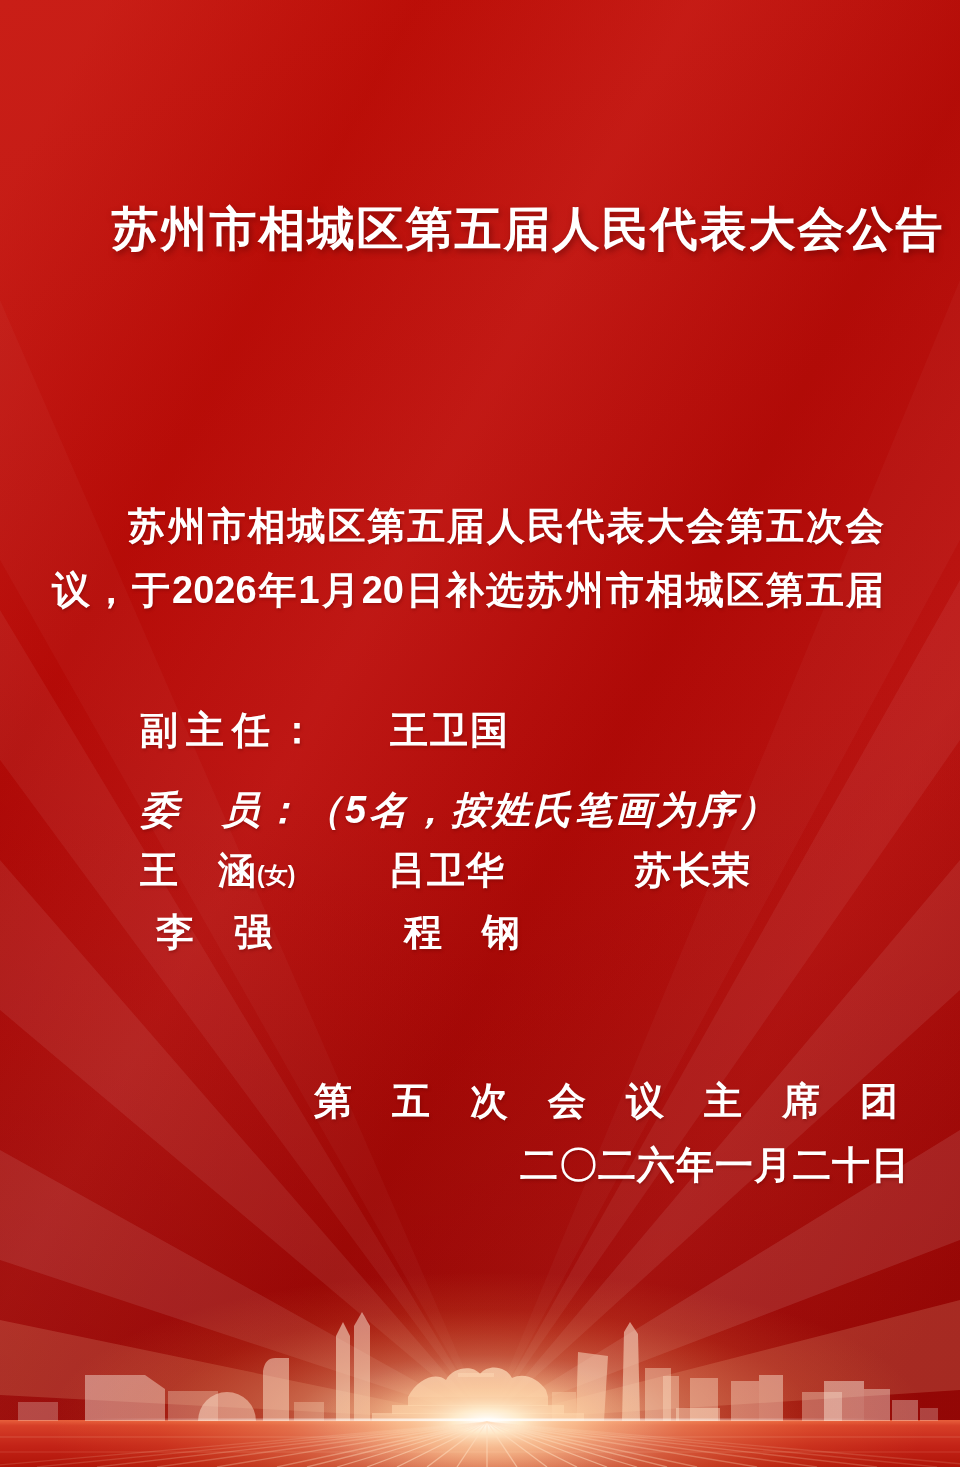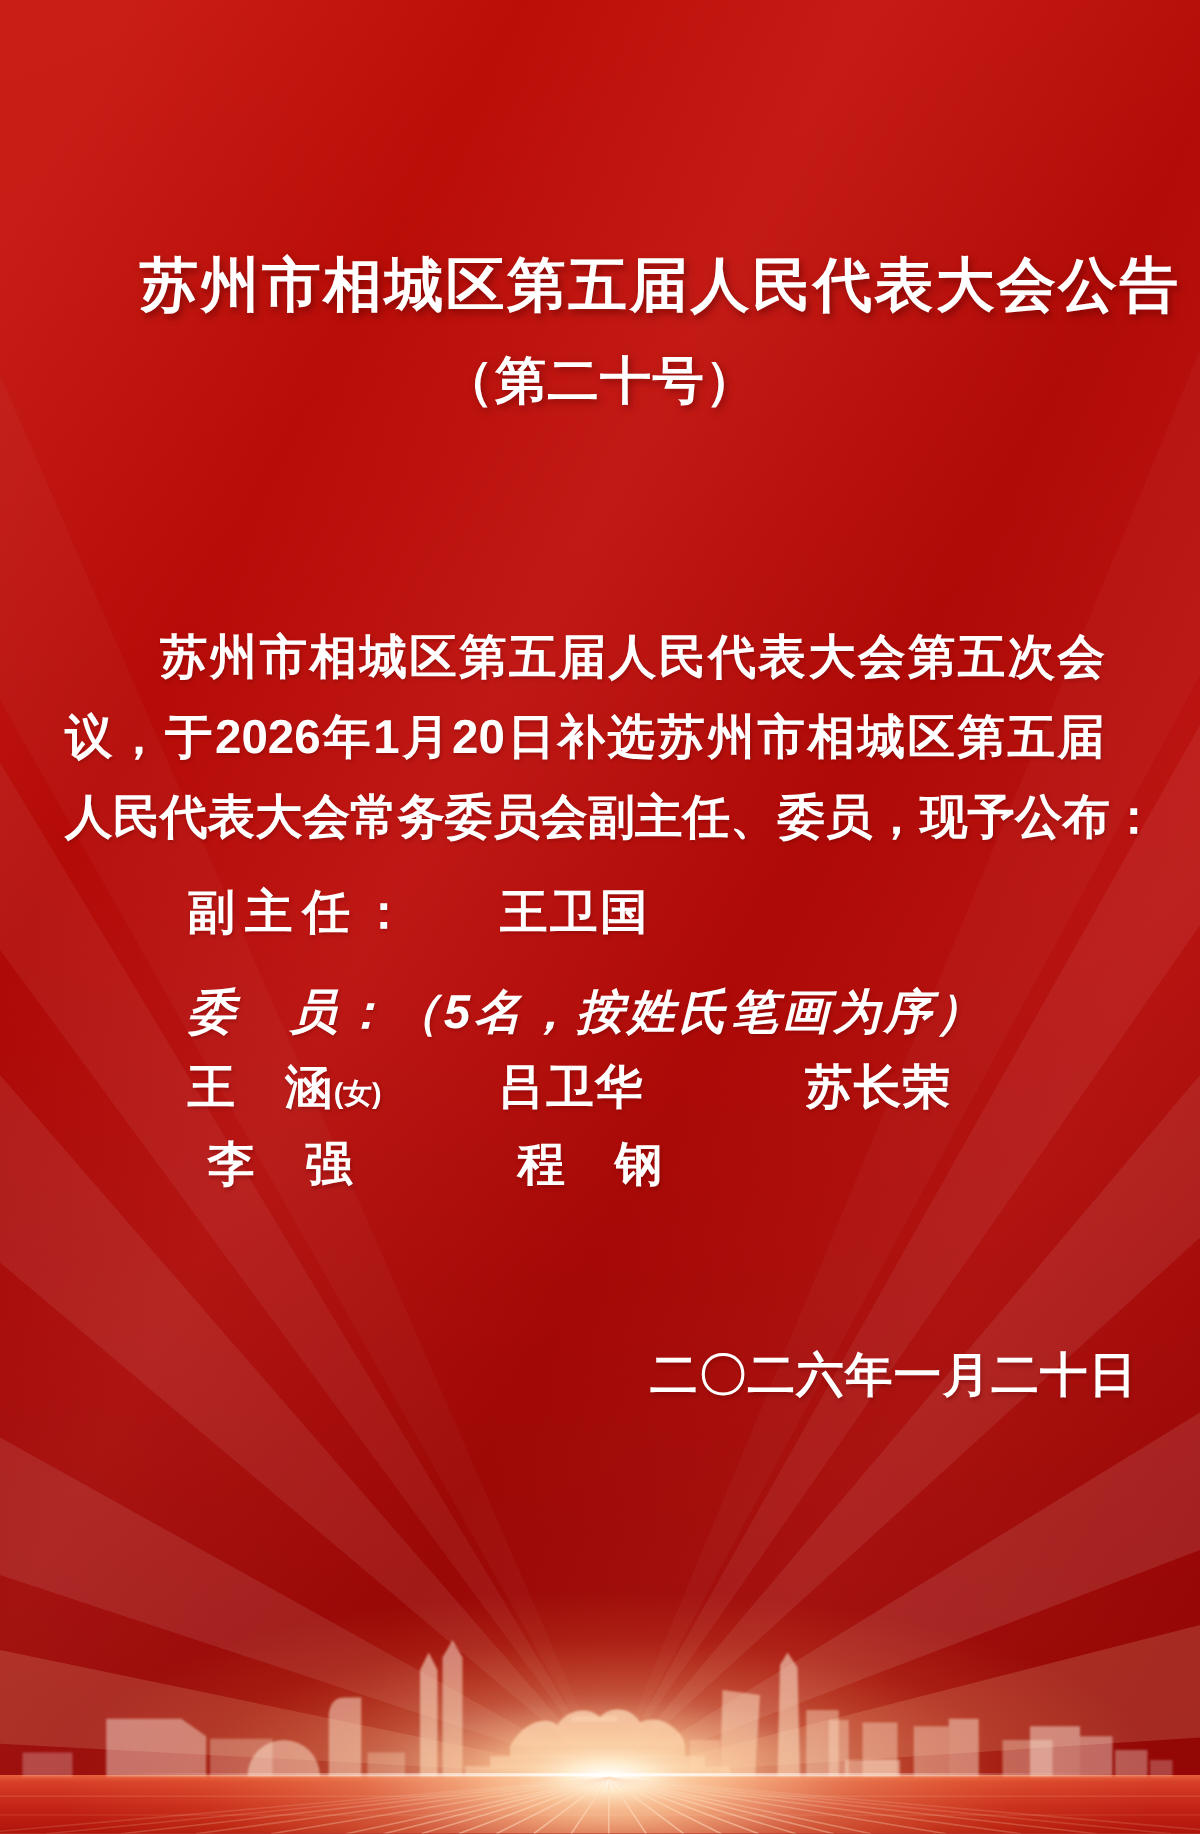--- a/index.html
+++ b/index.html
@@ -54,21 +54,21 @@
     text-align:justify;text-align-last:justify;
     -moz-text-align-last:justify;
     text-justify:inter-character;
     height:64px;white-space:nowrap;
   }
   .pline.indent{text-indent:76px;}
 
   .list{position:absolute;left:140px;top:0;width:760px;
     font-size:38px;font-weight:700;line-height:64px;
     text-shadow:1px 2px 3px rgba(100,0,0,0.35);}
-  .row{position:absolute;left:10px;white-space:nowrap;}
+  .row{position:absolute;left:0;white-space:nowrap;}
   .row-vice{top:698px;}
   .row-members-head{top:778px;letter-spacing:3px;font-style:italic;}
   .row-names-1{top:838px;}
   .row-names-2{top:900px;margin-left:16px;}
   .label-vice{display:inline-block;width:250px;letter-spacing:8px;}
   .value{letter-spacing:2px;}
   .c1{display:inline-block;width:248px;letter-spacing:1px;}
   .c2{display:inline-block;width:202px;letter-spacing:1px;}
   .c3{display:inline-block;letter-spacing:1px;margin-left:44px;}
   .sex{font-size:23px;letter-spacing:0;}
@@ -193,40 +193,39 @@
       <line x1="487" y1="1422" x2="877" y2="1467" opacity="0.22"></line>
       <line x1="487" y1="1422" x2="937" y2="1467" opacity="0.16"></line>
       <line x1="487" y1="1422" x2="997" y2="1467" opacity="0.15"></line>
       <line x1="0" y1="1437" x2="960" y2="1437" opacity="0.12"></line>
       <line x1="0" y1="1452" x2="960" y2="1452" opacity="0.09"></line>
     </g>
   </svg>
 
   <div class="content">
     <h1 class="title">苏州市相城区第五届人民代表大会公告</h1>
-    <div class="subtitle">（第二十号）</div>
 
     <div class="paragraph">
       <div class="pline indent">苏州市相城区第五届人民代表大会第五次会</div>
       <div class="pline">议，于2026年1月20日补选苏州市相城区第五届</div>
-      <div class="pline">人民代表大会常务委员会副主任、委员，现予公布：</div>
     </div>
 
     <div class="list">
       <div class="row row-vice">
         <span class="label-vice">副主任：</span><span class="value">王卫国</span>
       </div>
       <div class="row row-members-head">
         <span>委　员：</span><span>（5名，按姓氏笔画为序）</span>
       </div>
       <div class="row row-names-1">
         <span class="c1"><span>王　涵</span><span class="sex">(女)</span></span><span class="c2">吕卫华</span><span class="c3">苏长荣</span>
       </div>
       <div class="row row-names-2">
         <span class="c1"><span>李　强</span><span class="sex"></span></span><span class="c2">程　钢</span>
       </div>
     </div>
 
     <div class="footer">
+      <div class="fline f2"><span>第五次会议主席团</span></div>
       <div class="fline f3">二〇二六年一月二十日</div>
     </div>
   </div>
 </div>
 
 </body></html>

